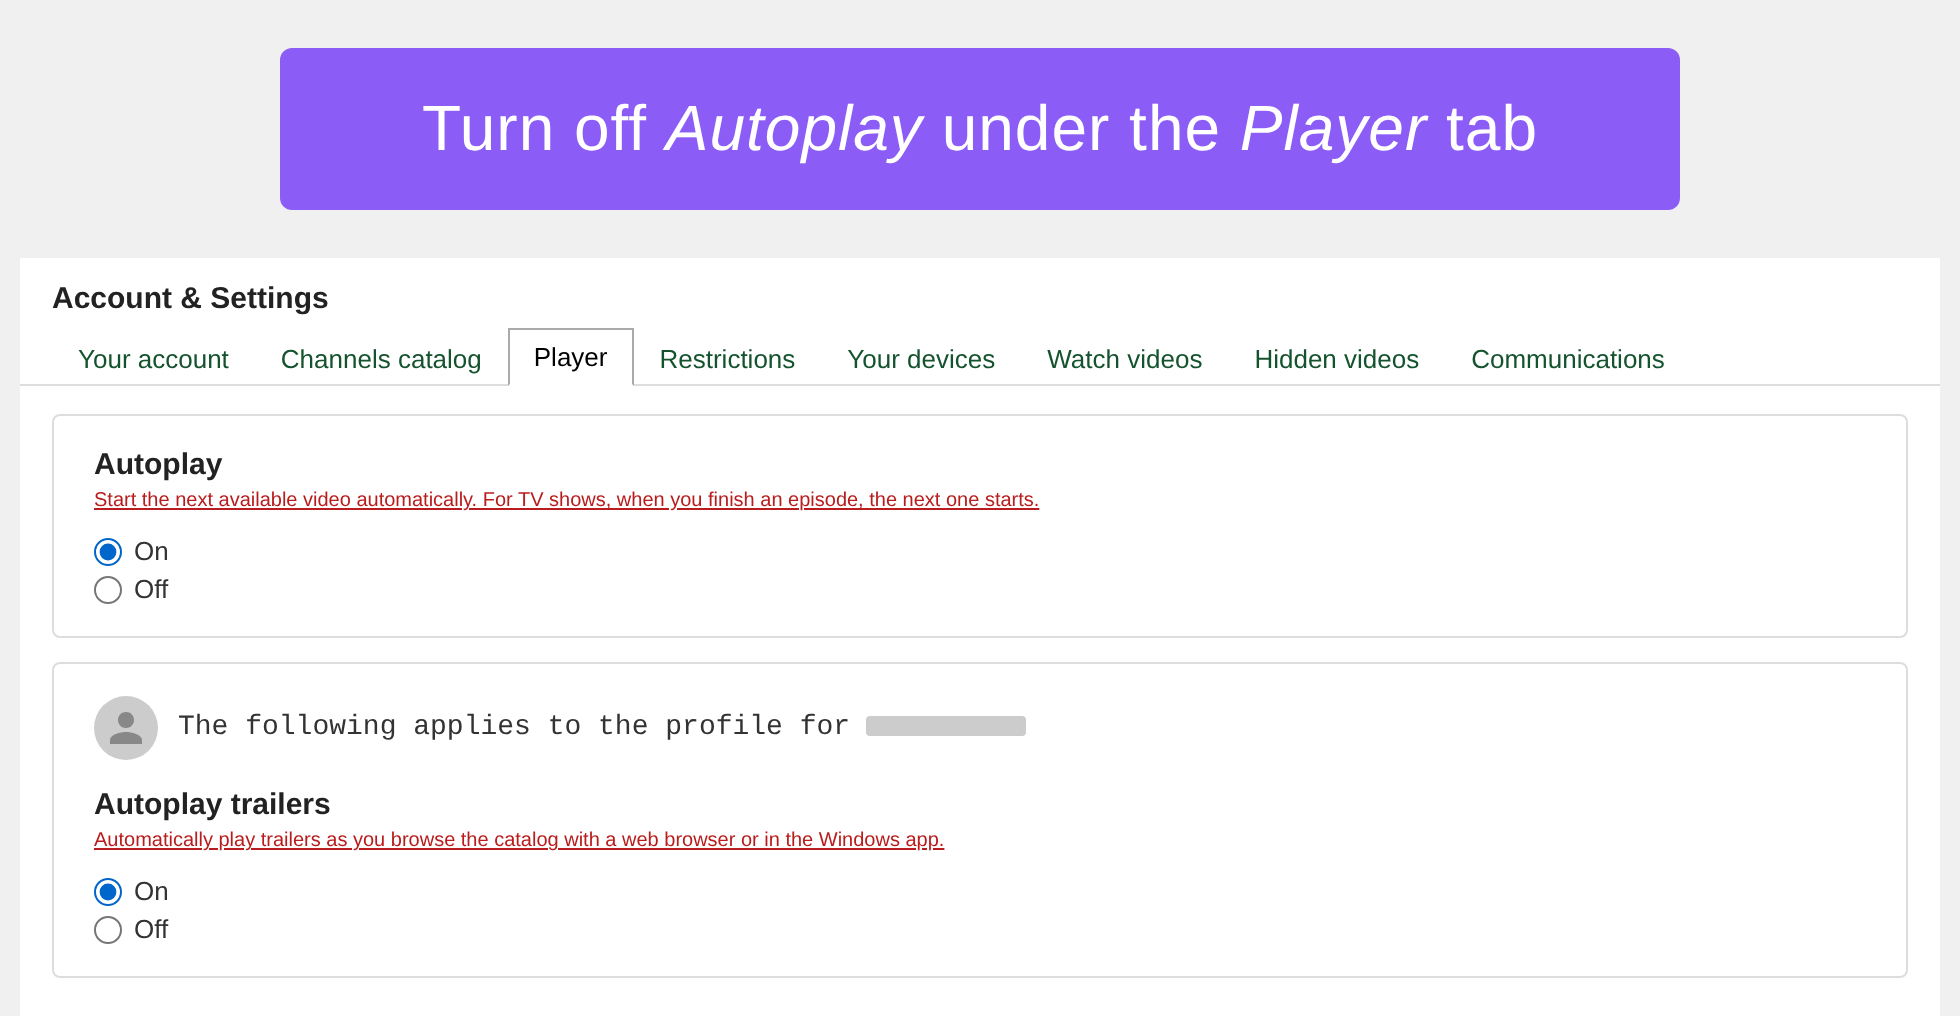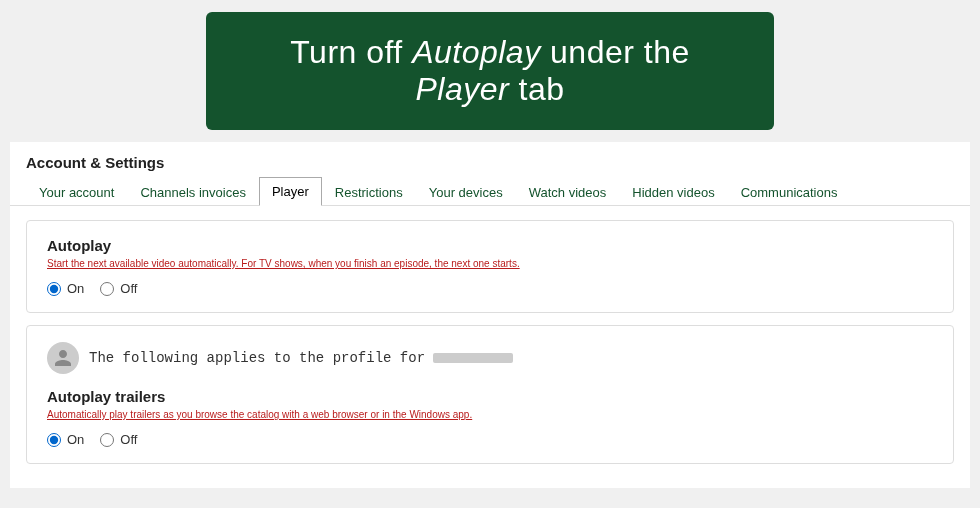--- a/index.html
+++ b/index.html
@@ -7,23 +7,23 @@
       font-family: Arial, sans-serif;
       background: #f0f0f0;
       width: 980px;
       min-height: 508px;
       font-size: 14px;
       color: #333;
     }
 
     
     .hero-banner {
-      background: #14532d;
-      margin: 12px auto;
-      width: 568px;
+      background: #8b5cf6;
+      margin: 24px auto;
+      width: 700px;
       padding: 22px 40px;
       border-radius: 6px;
       text-align: center;
     }
     .hero-banner h1 {
       color: white;
       font-size: 32px;
       font-weight: normal;
       letter-spacing: 0.5px;
     }
@@ -103,22 +103,22 @@
 
     .section-desc {
       font-size: 10px;
       color: #b91c1c;
       margin-bottom: 12px;
       text-decoration: underline;
     }
 
     .radio-group {
       display: flex;
-      flex-direction: row;
-      gap: 16px;
+      flex-direction: column;
+      gap: 4px;
     }
 
     .radio-item {
       display: flex;
       align-items: center;
       gap: 6px;
       font-size: 13px;
       color: #333;
       cursor: pointer;
     }
@@ -175,21 +175,21 @@
 </div>
 
 <div class="settings-container">
 
   <div class="settings-header">
     <span>Account &amp; Settings</span>
   </div>
 
   <nav class="tab-nav">
     <div class="tab-item">Your account</div>
-    <div class="tab-item">Channels invoices</div>
+    <div class="tab-item">Channels catalog</div>
     <div class="tab-item active">Player</div>
     <div class="tab-item">Restrictions</div>
     <div class="tab-item">Your devices</div>
     <div class="tab-item">Watch videos</div>
     <div class="tab-item">Hidden videos</div>
     <div class="tab-item">Communications</div>
   </nav>
 
   <div class="content-area">
 

